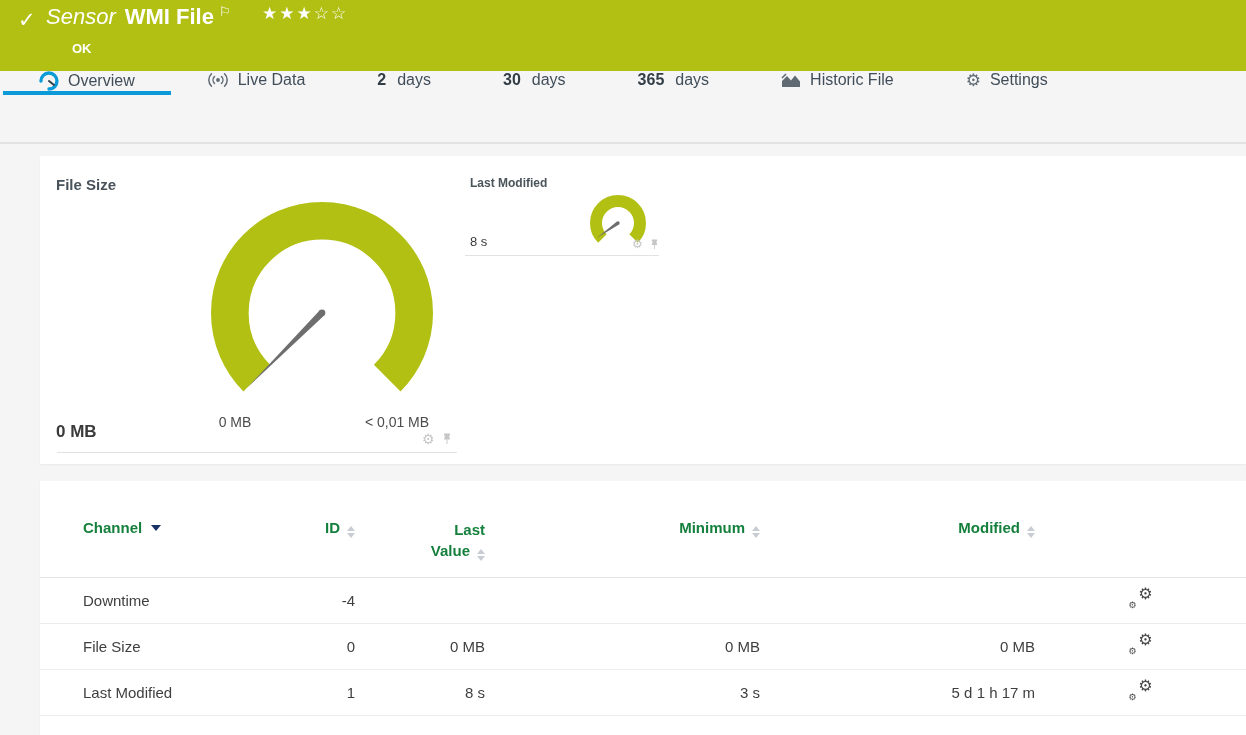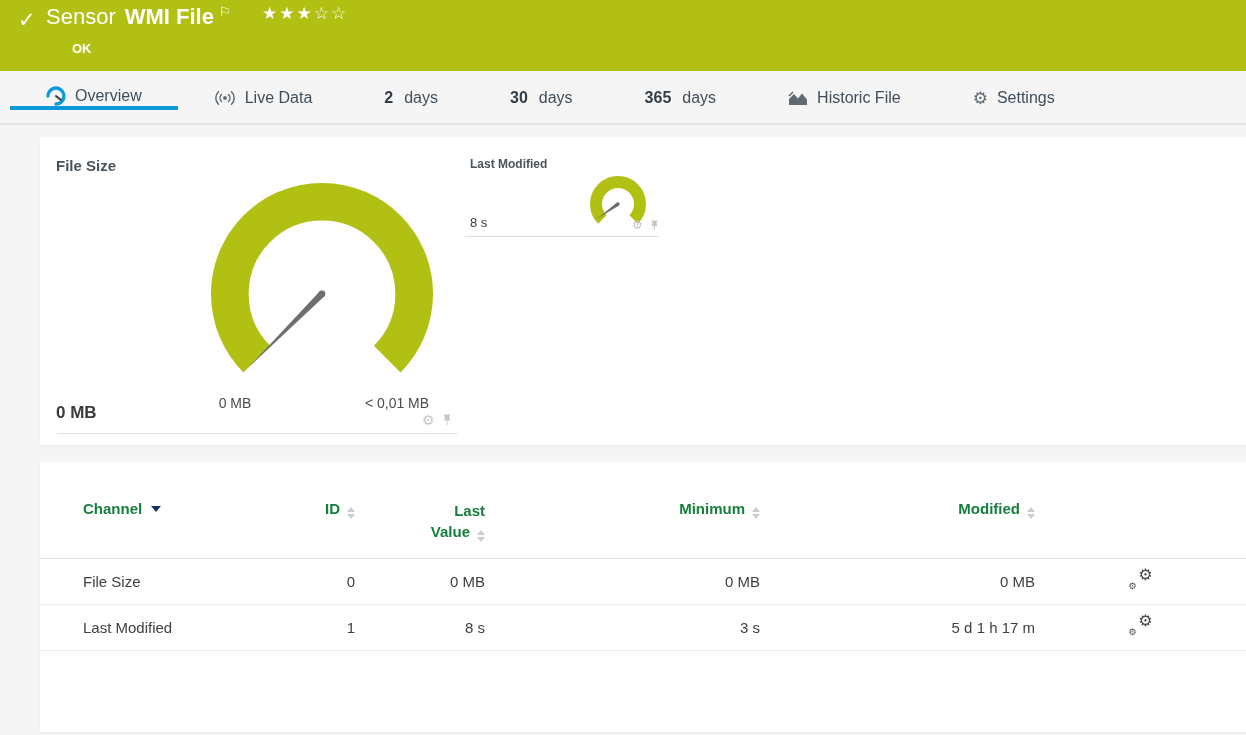--- a/index.html
+++ b/index.html
@@ -6,29 +6,29 @@
   html,body { width:1246px; height:735px; overflow:hidden; }
   body {
     font-family:"Liberation Sans","DejaVu Sans",sans-serif;
     background:#f5f5f6; color:#3f3f3f;
   }
 
   
   .banner { position:relative; height:71px; background:#b2c014; color:#fff; }
   .banner .check { position:absolute; left:18px; top:8px; font-size:21px; font-weight:bold; }
   .banner .title-line { position:absolute; left:46px; top:4px; font-size:22px; white-space:nowrap; }
-  .banner .kind { font-weight:400; margin-right:9px; }
+  .banner .kind { font-style:italic; font-weight:400; margin-right:9px; }
   .banner .sensor-title { font-weight:bold; }
   .banner .flag { font-size:13px; vertical-align:super; margin-left:5px; font-weight:bold; }
   .banner .stars { position:absolute; left:262px; top:3px; font-size:17px; letter-spacing:2px; }
   .banner .ok { position:absolute; left:72px; top:41px; font-size:13px; font-weight:bold; }
 
   
-  .tabbar { display:flex; align-items:center; height:54px; background:#f5f5f6;
-            border-bottom:2px solid #e3e3e3; padding-left:10px; }
+  .tabbar { display:flex; align-items:flex-start; height:73px; background:#f5f5f6;
+            border-bottom:2px solid #e3e3e3; padding-left:3px; }
   .tab { display:flex; align-items:center; gap:9px; padding:0 36px; font-size:16px;
          color:#414e59; cursor:pointer; margin-bottom:-2px; white-space:nowrap; }
   .tab b { font-weight:bold; color:#323d46; margin-right:2px; }
   .tab.active { border-bottom:4px solid #0c9bd8; }
   .tab svg { display:block; }
   .tab .gear-glyph { font-family:"DejaVu Sans",sans-serif; font-size:17px; color:#5f6a73; line-height:1; }
 
   
   .panel { background:#fff; margin-left:40px; box-shadow:0 1px 2px rgba(0,0,0,0.05); }
   .panel-gauges { position:relative; margin-top:12px; height:308px; }
@@ -211,20 +211,33 @@
           <span>Modified</span><span class="sort">
               <i class="up"></i>
               <i class="dn"></i>
             </span>
         </th>
         <th class="col-gear"></th>
       </tr>
     </thead>
     <tbody>
       <tr>
+        <td class="cell-channel">Downtime</td>
+        <td>-4</td>
+        <td></td>
+        <td></td>
+        <td></td>
+        <td class="cell-gear">
+          <span class="dualgear">
+            <span class="g1">⚙</span>
+            <span class="g2">⚙</span>
+          </span>
+        </td>
+      </tr>
+      <tr>
         <td class="cell-channel">File Size</td>
         <td>0</td>
         <td>0 MB</td>
         <td>0 MB</td>
         <td>0 MB</td>
         <td class="cell-gear">
           <span class="dualgear">
             <span class="g1">⚙</span>
             <span class="g2">⚙</span>
           </span>

